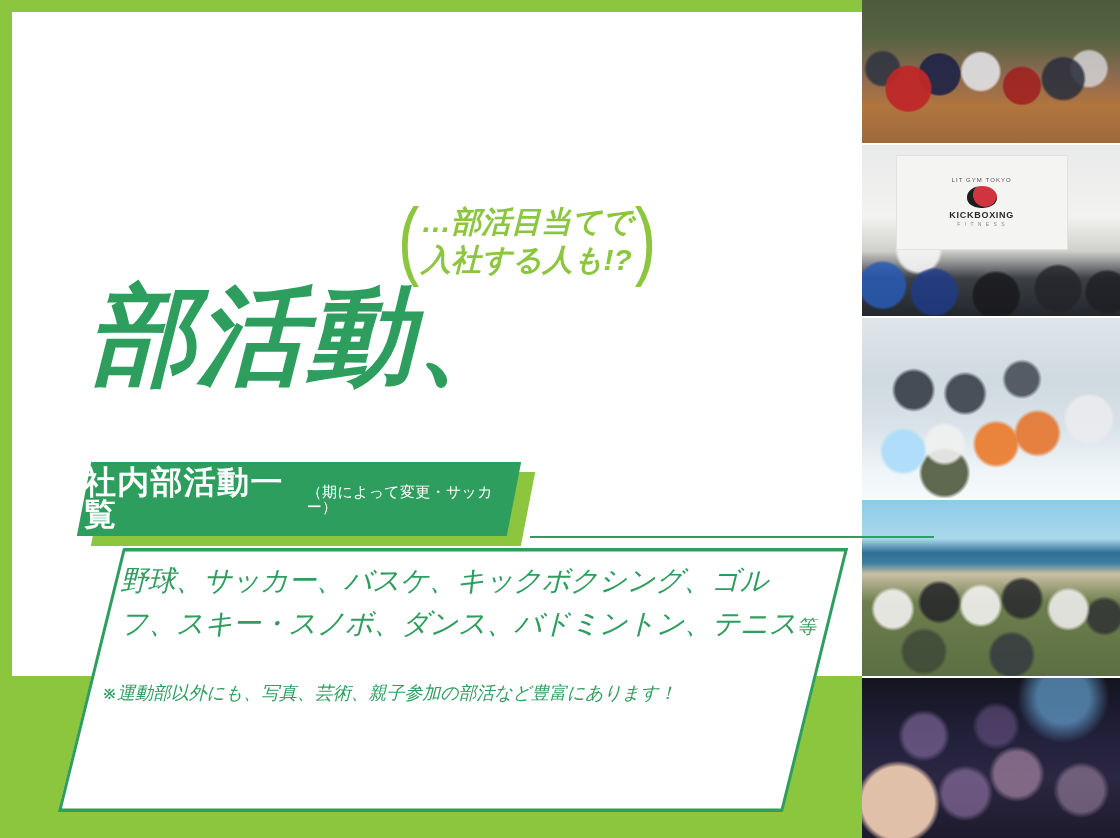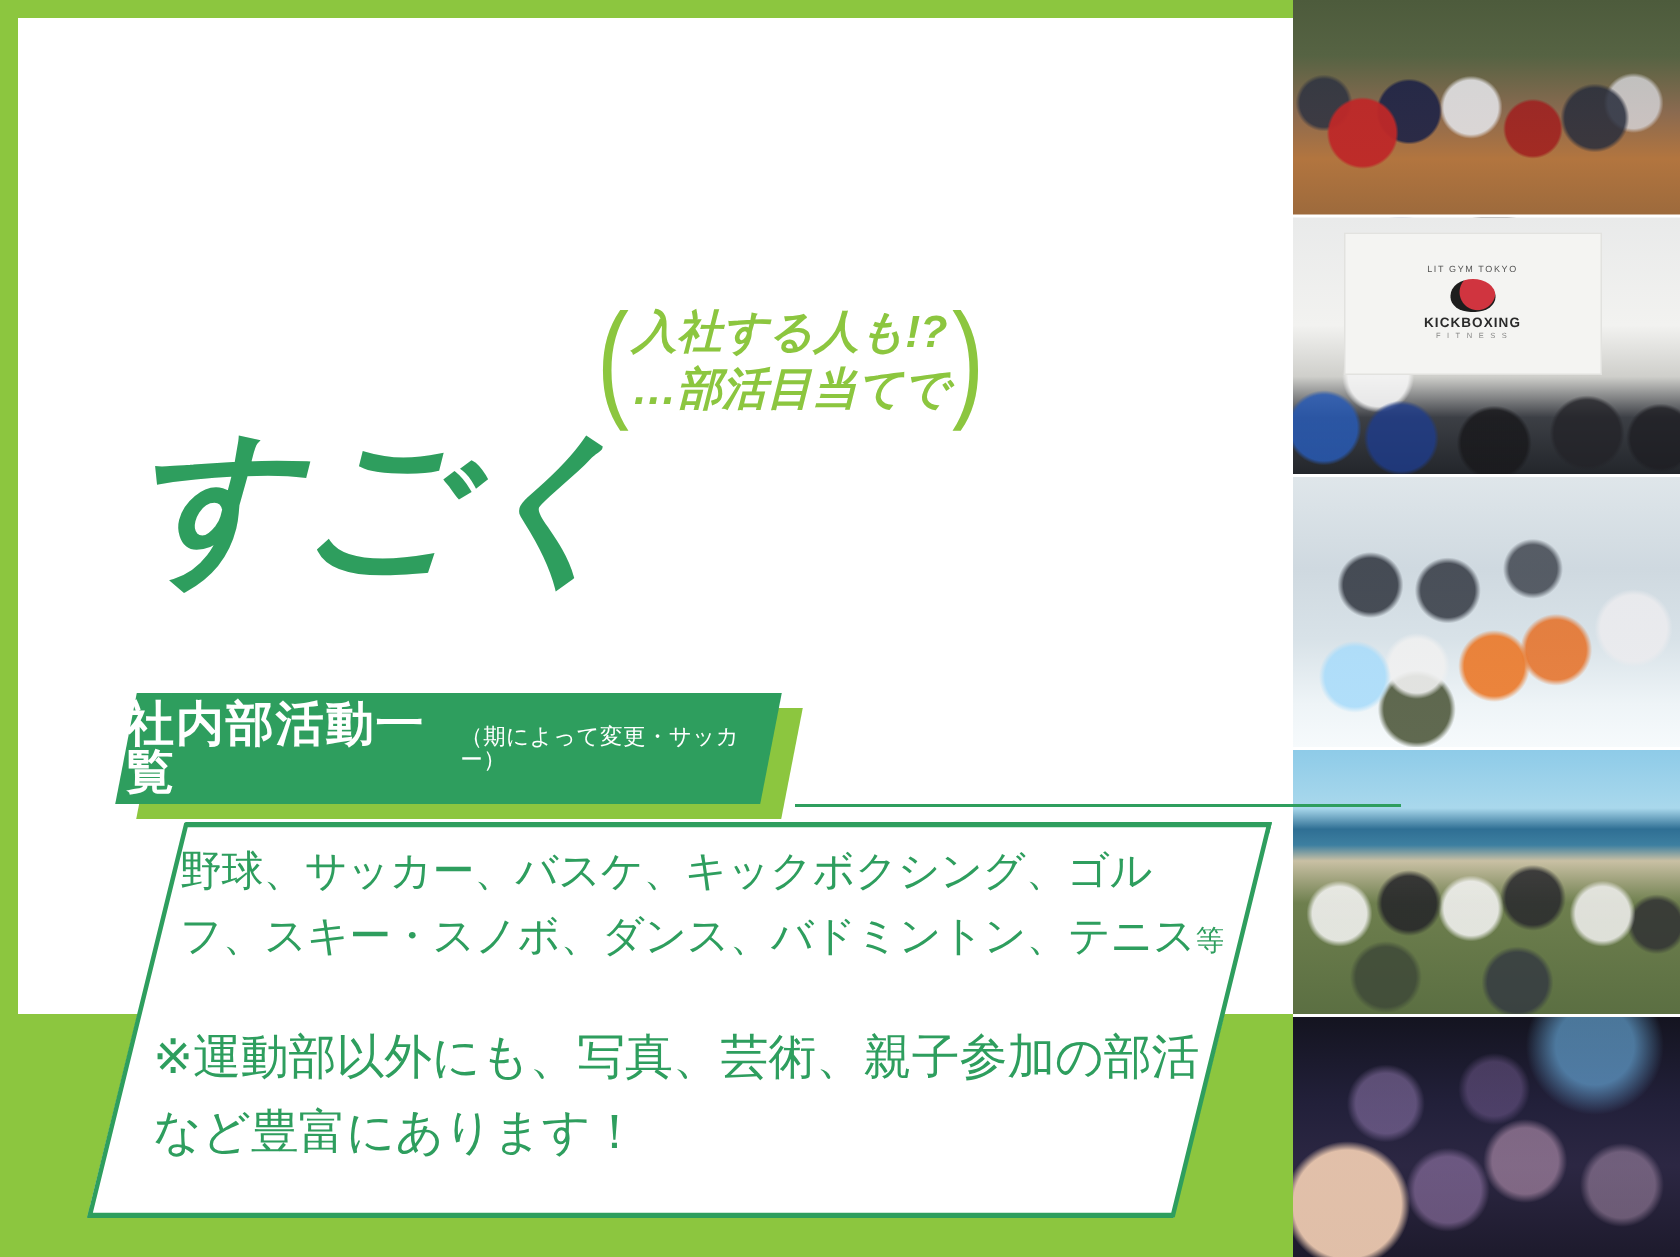--- a/index.html
+++ b/index.html
@@ -123,34 +123,35 @@
     z-index:8;
     pointer-events:none;
   }
   .listbox-outline svg{display:block;}
 
   .list-content{
     position:absolute;left:58px;top:548px;
     width:790px;height:220px;
     z-index:9;
     color:#2E9E5E;
+    font-style:italic;
   }
   .clubs{
     position:absolute;left:62px;top:12px;
     width:700px;
     font-size:28px;
     font-weight:500;
     line-height:1.52;
     letter-spacing:-0.01em;
   }
   .clubs .etc{font-size:19px;}
   .note{
     position:absolute;left:44px;top:132px;
     width:700px;
-    font-size:32px;
+    font-size:18px;
     font-weight:500;
     line-height:1.55;
     letter-spacing:-0.005em;
   }
 
   
   .photo-strip{
     position:absolute;left:862px;top:0;
     width:258px;height:838px;
     z-index:3;
@@ -245,29 +246,30 @@
 </style>
 </head>
 <body>
 
 <div class="poster">
 
   <div class="white-panel"></div>
   <div class="bottom-wedge"></div>
 
   <div class="headline">
+    <span class="ln">部活動、</span>
     <span class="ln">すごく</span>
     
   </div>
 
   <div class="callout">
     <span class="paren">(</span>
     <span class="ctext">
+      <span>…部活目当てで</span>
       <span>入社する人も!?</span>
-      <span>…部活目当てで</span>
     </span>
     <span class="paren">)</span>
   </div>
 
   <div class="banner-wrap">
     <div class="banner-shadow"></div>
     <div class="banner-main"></div>
     <div class="banner-text">
       <div class="banner-title">社内部活動一覧</div>
       <div class="banner-sub">（期によって変更・サッカー）</div>

